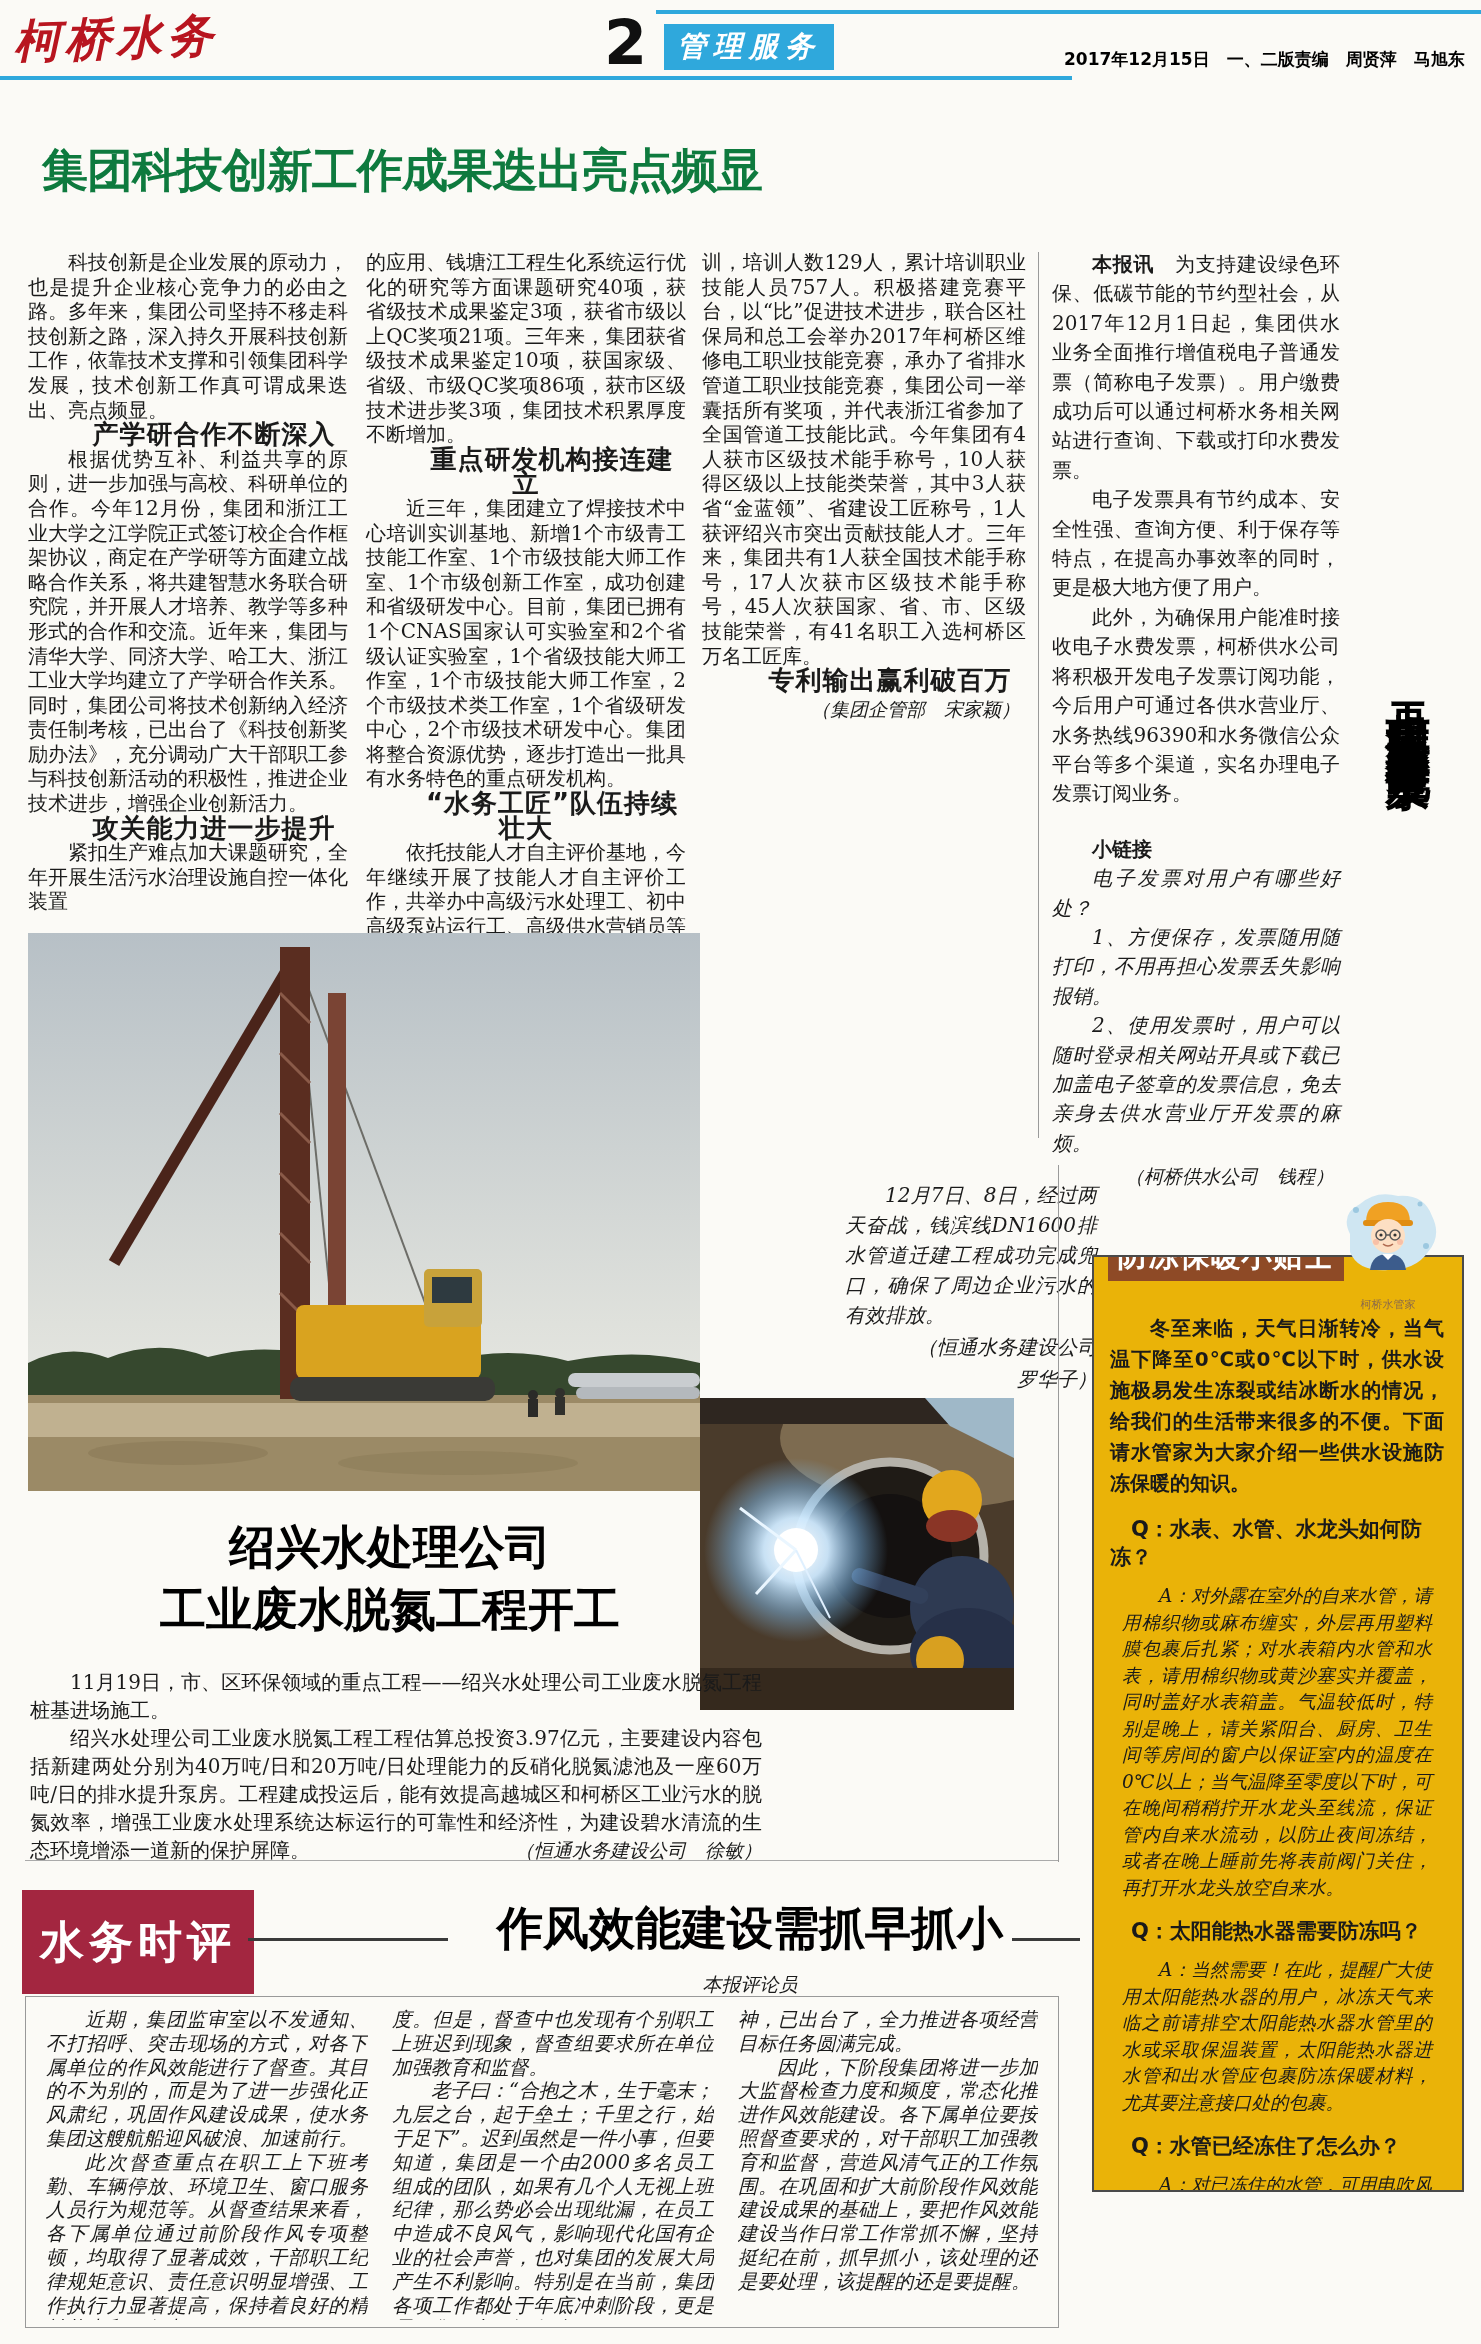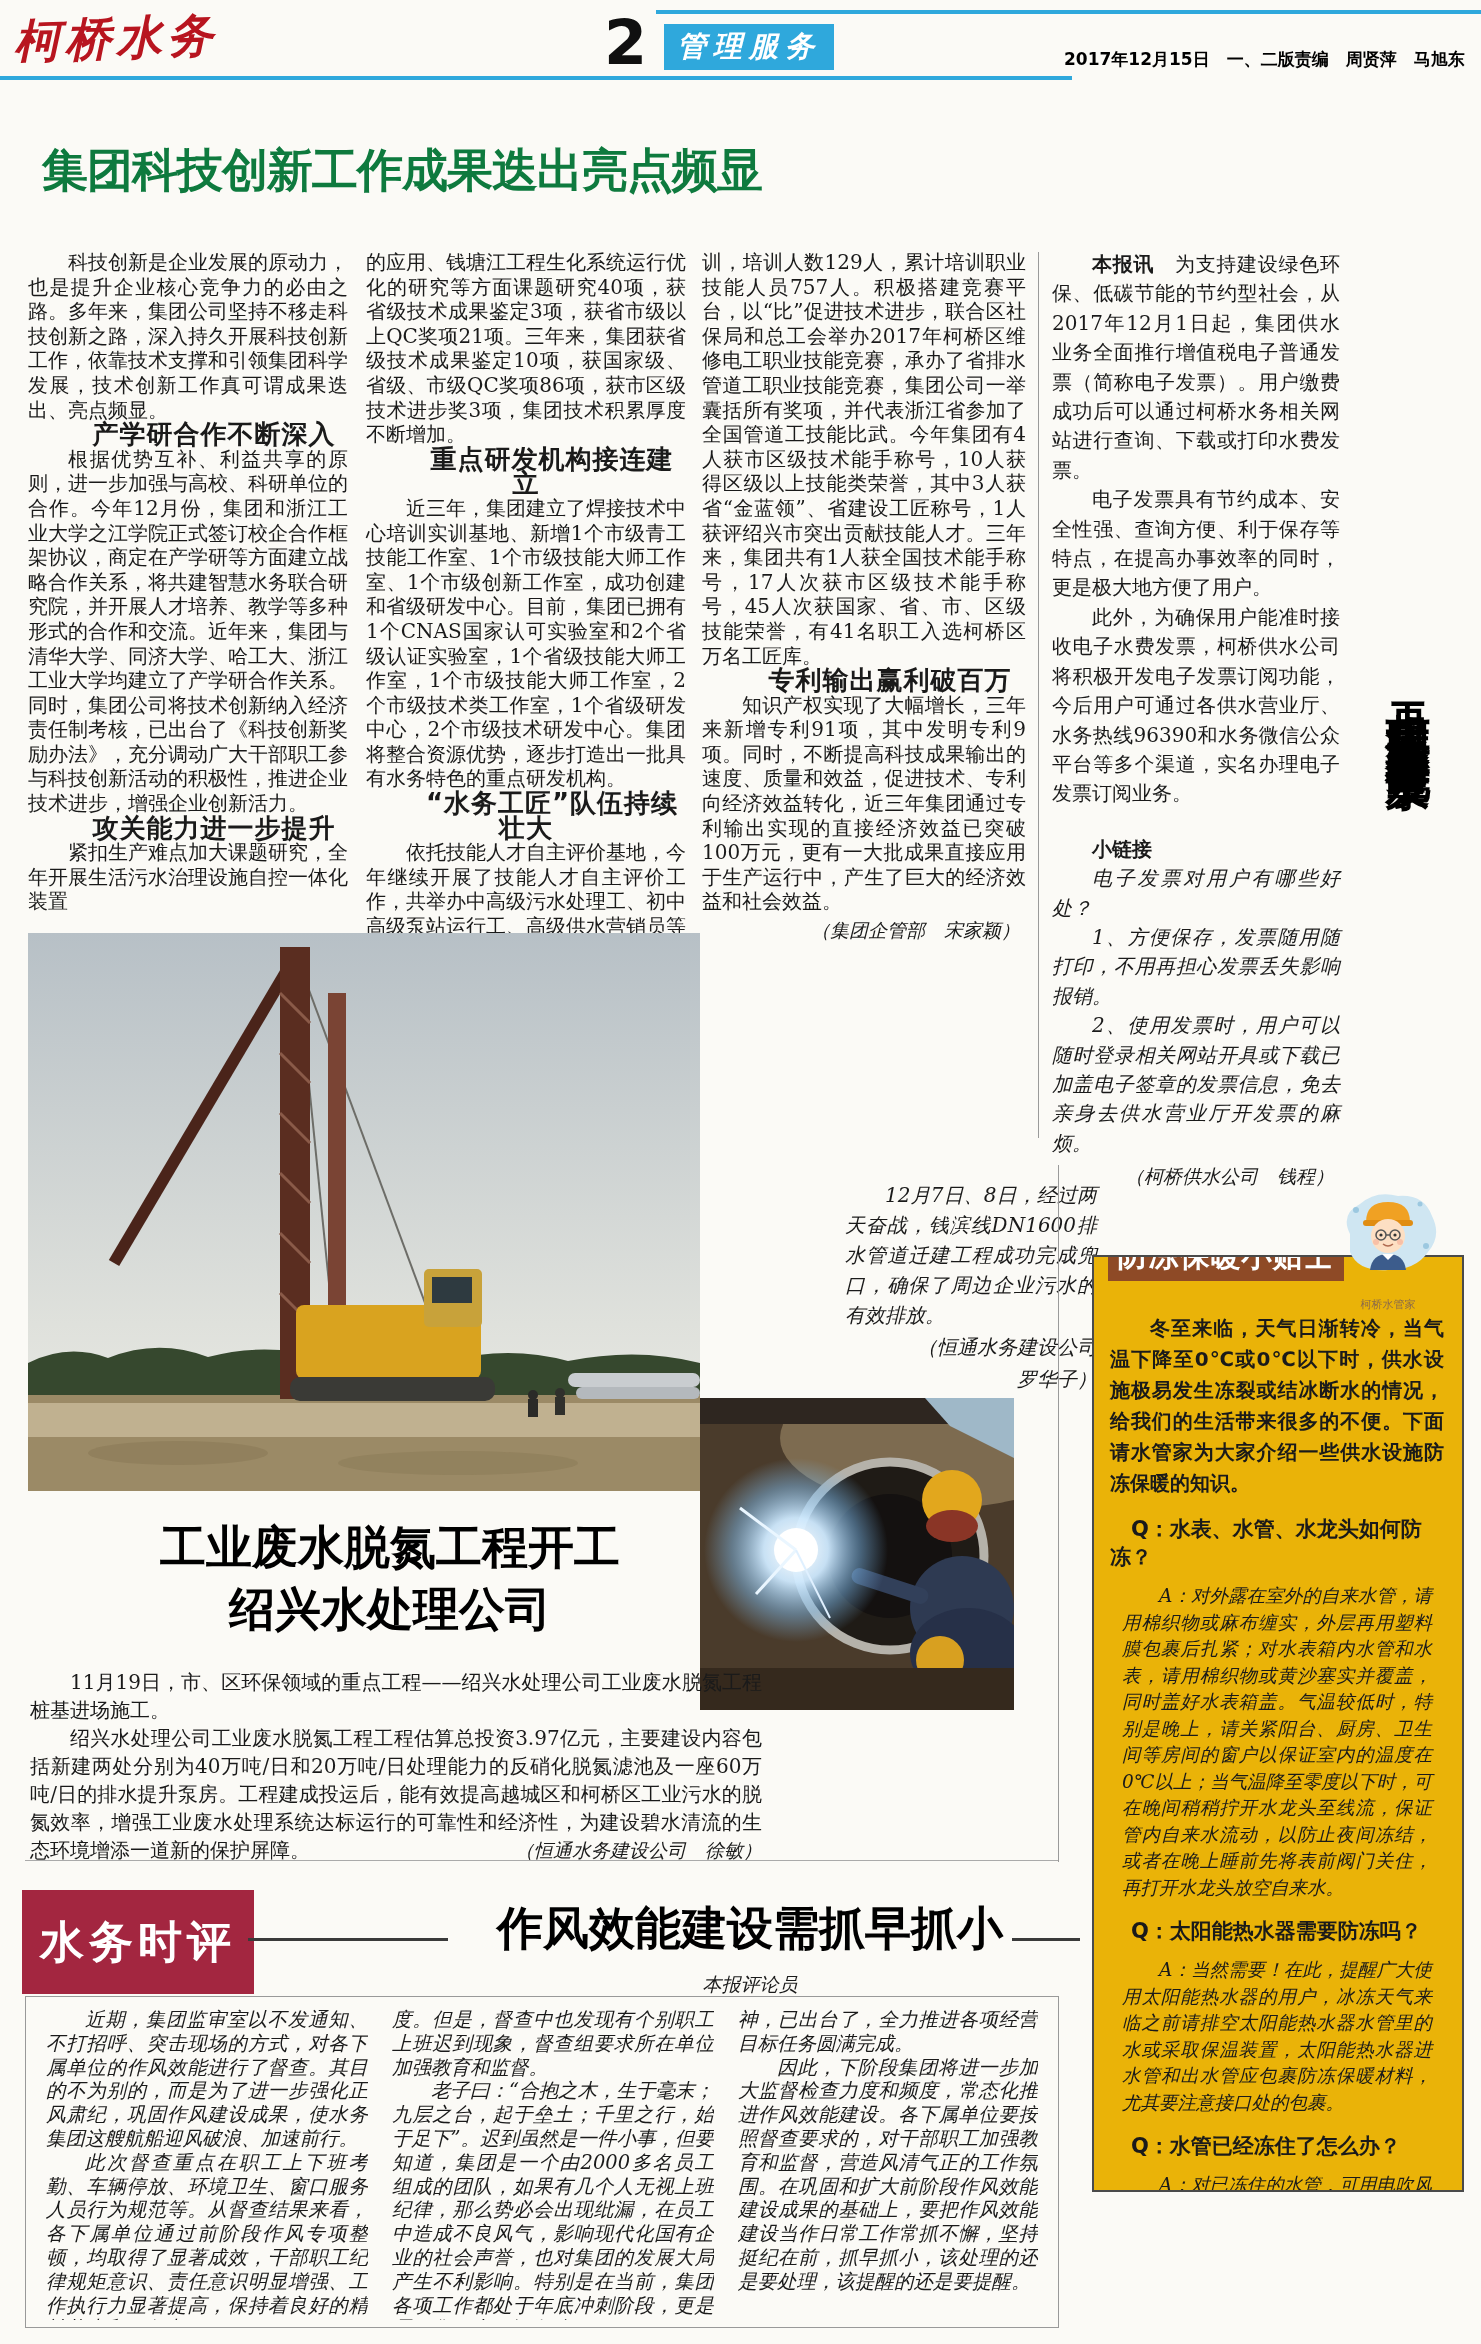--- a/index.html
+++ b/index.html
@@ -119,21 +119,20 @@
     <p class="cont">的应用、钱塘江工程生化系统运行优化的研究等方面课题研究40项，获省级技术成果鉴定3项，获省市级以上QC奖项21项。三年来，集团获省级技术成果鉴定10项，获国家级、省级、市级QC奖项86项，获市区级技术进步奖3项，集团技术积累厚度不断增加。</p>
     <p class="subhead">重点研发机构接连建立</p>
     <p>近三年，集团建立了焊接技术中心培训实训基地、新增1个市级青工技能工作室、1个市级技能大师工作室、1个市级创新工作室，成功创建和省级研发中心。目前，集团已拥有1个CNAS国家认可实验室和2个省级认证实验室，1个省级技能大师工作室，1个市级技能大师工作室，2个市级技术类工作室，1个省级研发中心，2个市级技术研发中心。集团将整合资源优势，逐步打造出一批具有水务特色的重点研发机构。</p>
     <p class="subhead">“水务工匠”队伍持续壮大</p>
     <p>依托技能人才自主评价基地，今年继续开展了技能人才自主评价工作，共举办中高级污水处理工、初中高级泵站运行工、高级供水营销员等工种6批次培</p>
   </div>
 
   <div class="ncol" style="left:702px;width:324px;">
     <p class="cont">训，培训人数129人，累计培训职业技能人员757人。积极搭建竞赛平台，以“比”促进技术进步，联合区社保局和总工会举办2017年柯桥区维修电工职业技能竞赛，承办了省排水管道工职业技能竞赛，集团公司一举囊括所有奖项，并代表浙江省参加了全国管道工技能比武。今年集团有4人获市区级技术能手称号，10人获得区级以上技能类荣誉，其中3人获省“金蓝领”、省建设工匠称号，1人获评绍兴市突出贡献技能人才。三年来，集团共有1人获全国技术能手称号，17人次获市区级技术能手称号，45人次获国家、省、市、区级技能荣誉，有41名职工入选柯桥区万名工匠库。</p>
     <p class="subhead">专利输出赢利破百万</p>
-    <p>知识产权实现了大幅增长，三年来新增专利91项，其中发明专利9项。同时，不断提高科技成果输出的速度、质量和效益，促进技术、专利向经济效益转化，近三年集团通过专利输出实现的直接经济效益已突破100万元，更有一大批成果直接应用于生产运行中，产生了巨大的经济效益和社会效益。</p>
     <span class="sig-r">（集团企管部　宋家颖）</span>
   </div>
 
   <div class="abs vrule" style="left:1038px;top:252px;height:886px;"></div>
 
   <div class="abs invoice-col">
     <p><span class="lead-tag">本报讯</span><span>　为支持建设绿色环保、低碳节能的节约型社会，从2017年12月1日起，集团供水业务全面推行增值税电子普通发票（简称电子发票）。用户缴费成功后可以通过柯桥水务相关网站进行查询、下载或打印水费发票。</span></p>
     <p>电子发票具有节约成本、安全性强、查询方便、利于保存等特点，在提高办事效率的同时，更是极大地方便了用户。</p>
     <p>此外，为确保用户能准时接收电子水费发票，柯桥供水公司将积极开发电子发票订阅功能，今后用户可通过各供水营业厅、水务热线96390和水务微信公众平台等多个渠道，实名办理电子发票订阅业务。</p>
     <p class="link-title">小链接</p>
@@ -217,22 +216,22 @@
       <circle cx="96" cy="152" r="92" fill="url(#glow)"></circle>
       <circle cx="96" cy="152" r="22" fill="#ffffff"></circle>
       <line x1="96" y1="152" x2="40" y2="110" stroke="#eaf6ff" stroke-width="3"></line>
       <line x1="96" y1="152" x2="56" y2="196" stroke="#eaf6ff" stroke-width="3"></line>
       <line x1="96" y1="152" x2="130" y2="220" stroke="#dff0ff" stroke-width="2"></line>
       <rect x="0" y="270" width="314" height="42" fill="#35291d"></rect>
     </svg>
   </div>
 
   <div class="abs sx-title">
+    <div>绍兴水处理公司</div>
     <div>工业废水脱氮工程开工</div>
-    <div>绍兴水处理公司</div>
   </div>
   <div class="abs sx-body">
     <p>11月19日，市、区环保领域的重点工程——绍兴水处理公司工业废水脱氮工程桩基进场施工。</p>
     <p><span>绍兴水处理公司工业废水脱氮工程工程估算总投资3.97亿元，主要建设内容包括新建两处分别为40万吨/日和20万吨/日处理能力的反硝化脱氮滤池及一座60万吨/日的排水提升泵房。工程建成投运后，能有效提高越城区和柯桥区工业污水的脱氮效率，增强工业废水处理系统达标运行的可靠性和经济性，为建设碧水清流的生态环境增添一道新的保护屏障。</span><span class="sx-sig">（恒通水务建设公司　徐敏）</span></p>
   </div>
   <div class="abs feature-bottom-rule"></div>
   <div class="abs mid-vrule"></div>
 
   <div class="abs tips-box">
     <div class="tips-header">

